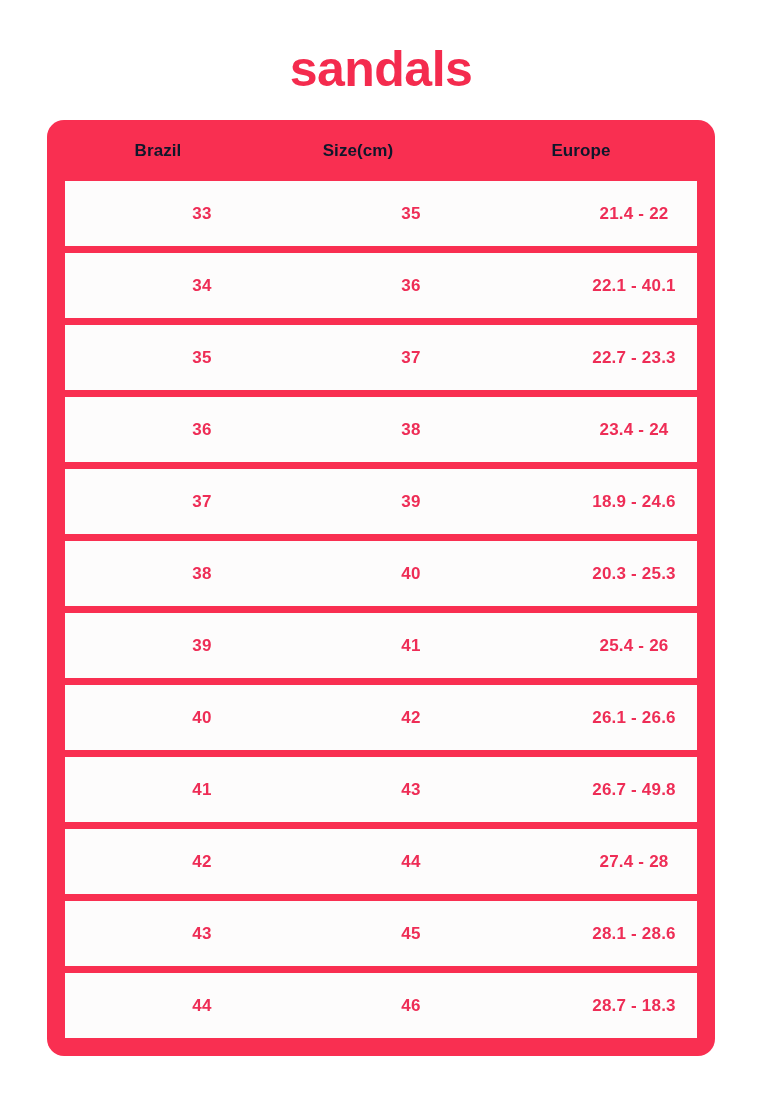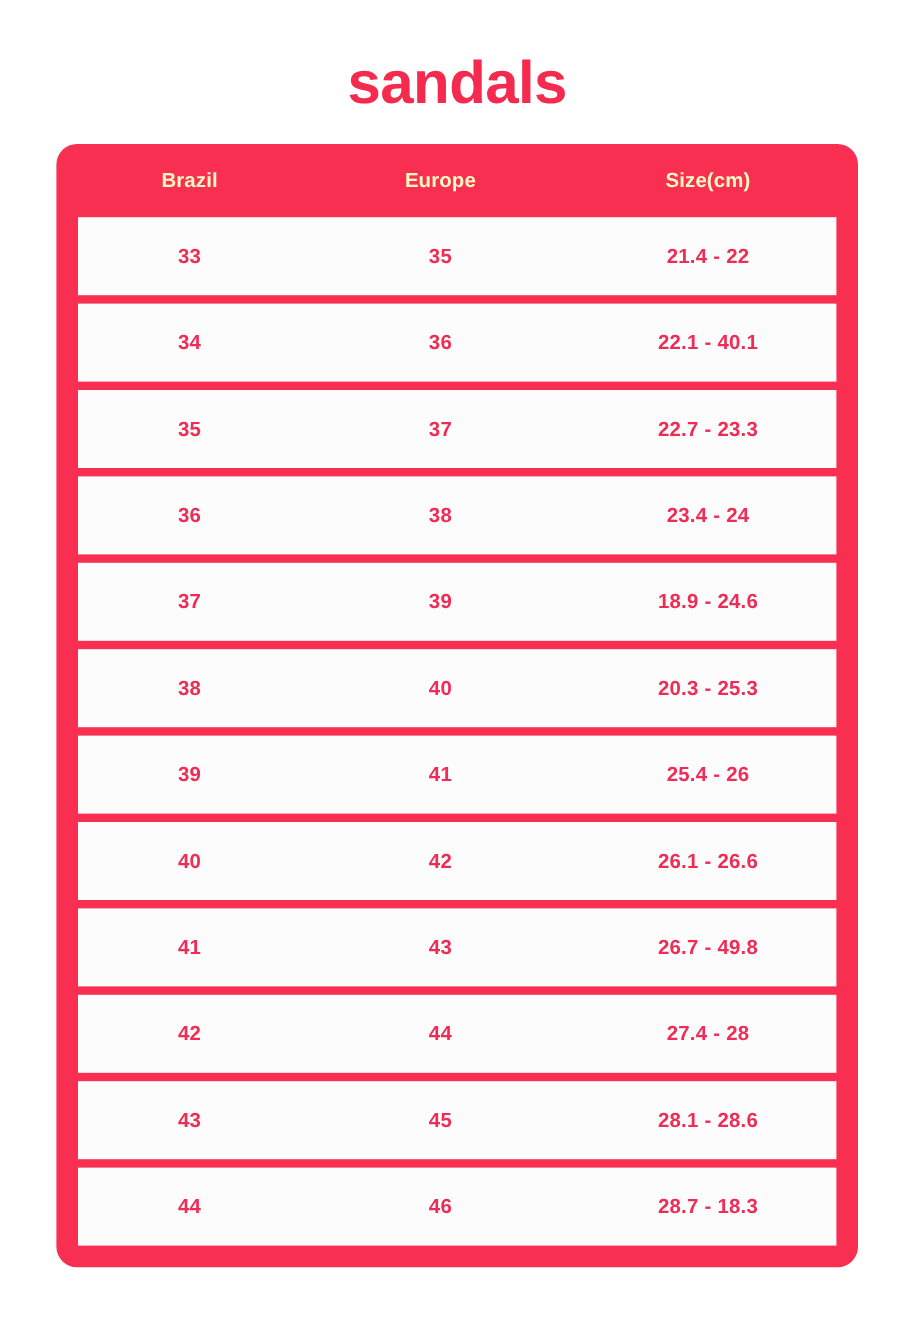--- a/index.html
+++ b/index.html
@@ -54,37 +54,38 @@
   
   .table-head {
     display: flex;
     height: 61px;
     align-items: center;
     box-sizing: border-box;
   }
   .table-head .cell {
     font-size: 17px;
     font-weight: 700;
-    color: #fef9c3;
+    color: #0f172a;
     text-align: center;
     letter-spacing: 0.1px;
     user-select: none;
   }
 
   
   .table-body {
     display: block;
   }
   .table-row {
     display: flex;
     align-items: center;
     height: 65px;
     background: #FDFCFC;
     box-sizing: border-box;
     margin-bottom: 7px;
+    padding-left: 44px;
   }
   .table-row:last-child {
     margin-bottom: 0;
   }
   .table-row .cell {
     font-size: 17px;
     font-weight: 700;
     color: #EE2D56;
     text-align: center;
     letter-spacing: 0.2px;
@@ -100,22 +101,22 @@
 <body>
 
 <div class="page">
 
   <div class="chart-title">sandals</div>
 
   <div class="size-card">
 
     <div class="table-head">
       <div class="cell col-0">Brazil</div>
+      <div class="cell col-2">Size(cm)</div>
       <div class="cell col-1">Europe</div>
-      <div class="cell col-2">Size(cm)</div>
     </div>
 
     <div class="table-body" id="table-body">
         <div class="table-row">
           <div class="cell col-0">33</div>
           <div class="cell col-1">35</div>
           <div class="cell col-2">21.4 - 22</div>
         </div>
         <div class="table-row">
           <div class="cell col-0">34</div>

